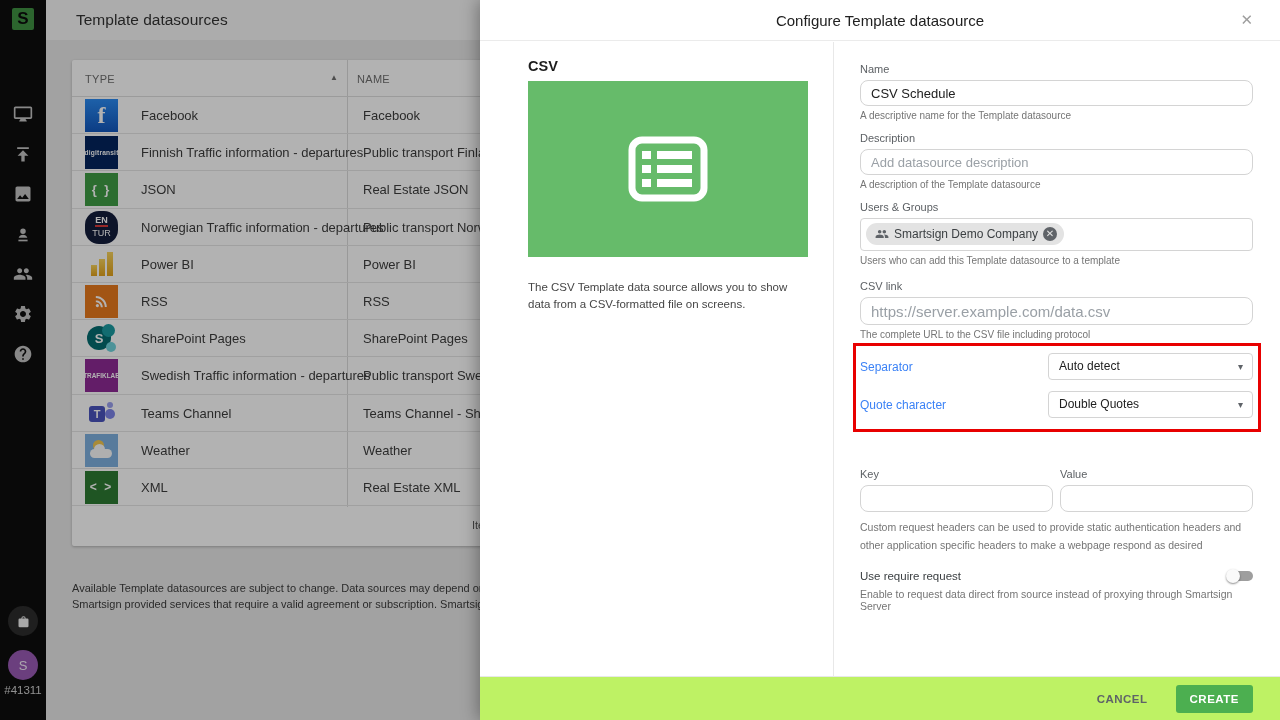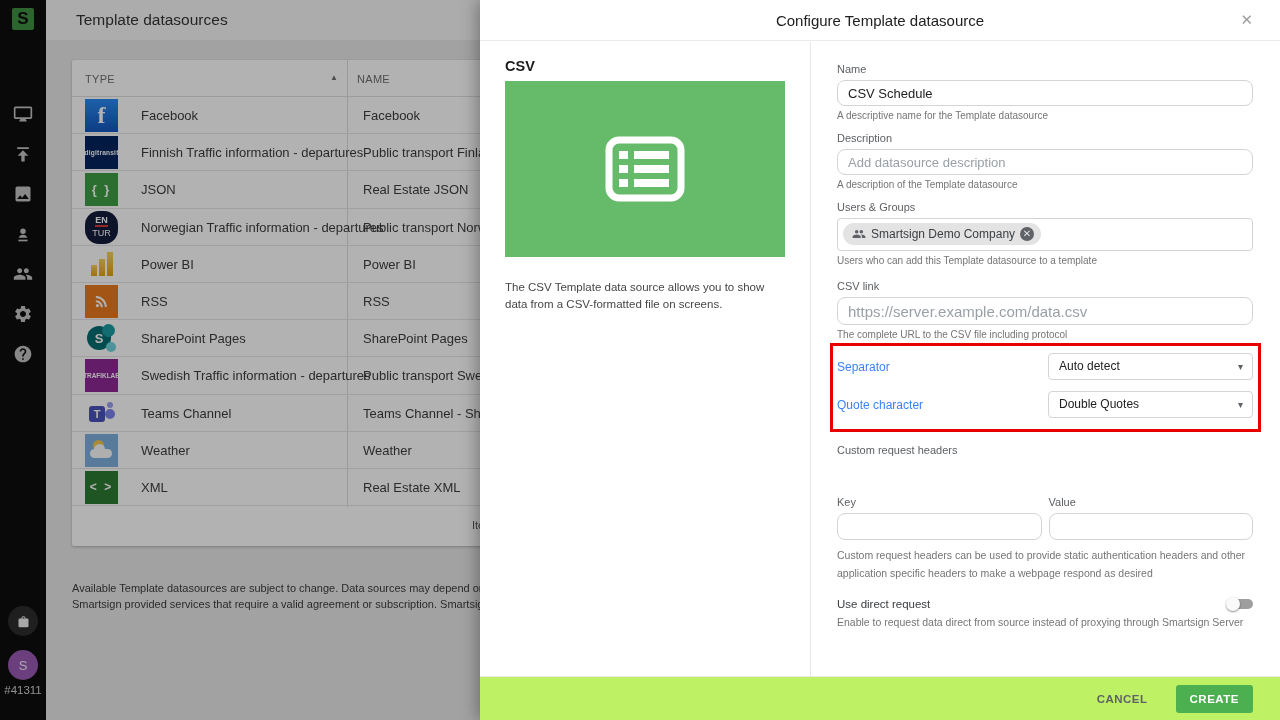--- a/index.html
+++ b/index.html
@@ -70,21 +70,21 @@
   .disclaimer div { white-space:nowrap; overflow:hidden; }
 
   
   .overlay { position:absolute; inset:0; background:rgba(0,0,0,.30); z-index:2; }
   .modal { position:absolute; left:480px; top:0; width:800px; height:720px; background:#fff; z-index:3; box-shadow:-2px 0 16px rgba(0,0,0,.35); }
   .modal-header { position:relative; height:41px; border-bottom:1px solid #ebebeb; }
   .modal-title { text-align:center; line-height:41px; font-size:15px; font-weight:500; color:#212121; }
   .modal-close { position:absolute; right:27px; top:11px; font-size:15px; color:#9e9e9e; cursor:pointer; }
   .modal-body { position:absolute; top:42px; left:0; right:0; bottom:44px; display:flex; }
 
-  .ds-panel { width:330px; padding:16px 25px 0 25px; }
+  .ds-panel { width:330px; padding:16px 25px 0 25px;margin-left:23px; }
   .ds-heading { font-size:14.5px; font-weight:bold; color:#1c1c1c; margin-bottom:7px; }
   .ds-banner { width:280px; height:176px; background:#66bb6a; display:flex; align-items:center; justify-content:center; }
   .ds-desc { margin-top:22px; width:280px; font-size:11.5px; color:#464646; line-height:17px; }
 
   .form-panel { flex:1; border-left:1px solid #e8e8e8; padding:21px 27px 0 26px; position:relative; }
   .lbl { font-size:11px; color:#5d6165; margin-bottom:5px; }
   .inp { width:100%; height:26px; border:1px solid #d4d4d4; border-radius:8px; font-size:13px; color:#212121;
          padding:0 10px; outline:none; font-family:"Liberation Sans", sans-serif; }
   .inp::placeholder { color:#9aa0a6; }
   .helper { font-size:10px; color:#757575; margin:4px 0 11px; }
@@ -336,35 +336,34 @@
           </div>
           <div class="dd-row">
             <span class="dd-label">Quote character</span>
             <span class="dd">
               <span>Double Quotes</span>
               <span class="dd-caret">▾</span>
             </span>
           </div>
         </div>
 
-        <div class="lbl crh-label">Custom request headers</div>
         <div class="kv">
           <div>
             <div class="lbl">Key</div>
             <input class="inp" style="">
           </div>
           <div>
             <div class="lbl">Value</div>
             <input class="inp" style="">
           </div>
         </div>
         <div class="crh-helper">Custom request headers can be used to provide static authentication headers and other application specific headers to make a webpage respond as desired</div>
 
         <div class="direct-row">
-          <span class="direct-label">Use direct request</span>
+          <span class="direct-label">Use require request</span>
           <span class="toggle">
             <span class="toggle-track"></span>
             <span class="toggle-knob"></span>
           </span>
         </div>
         <div class="direct-helper">Enable to request data direct from source instead of proxying through Smartsign Server</div>
       </div>
     </div>
 
     <div class="modal-footer">

